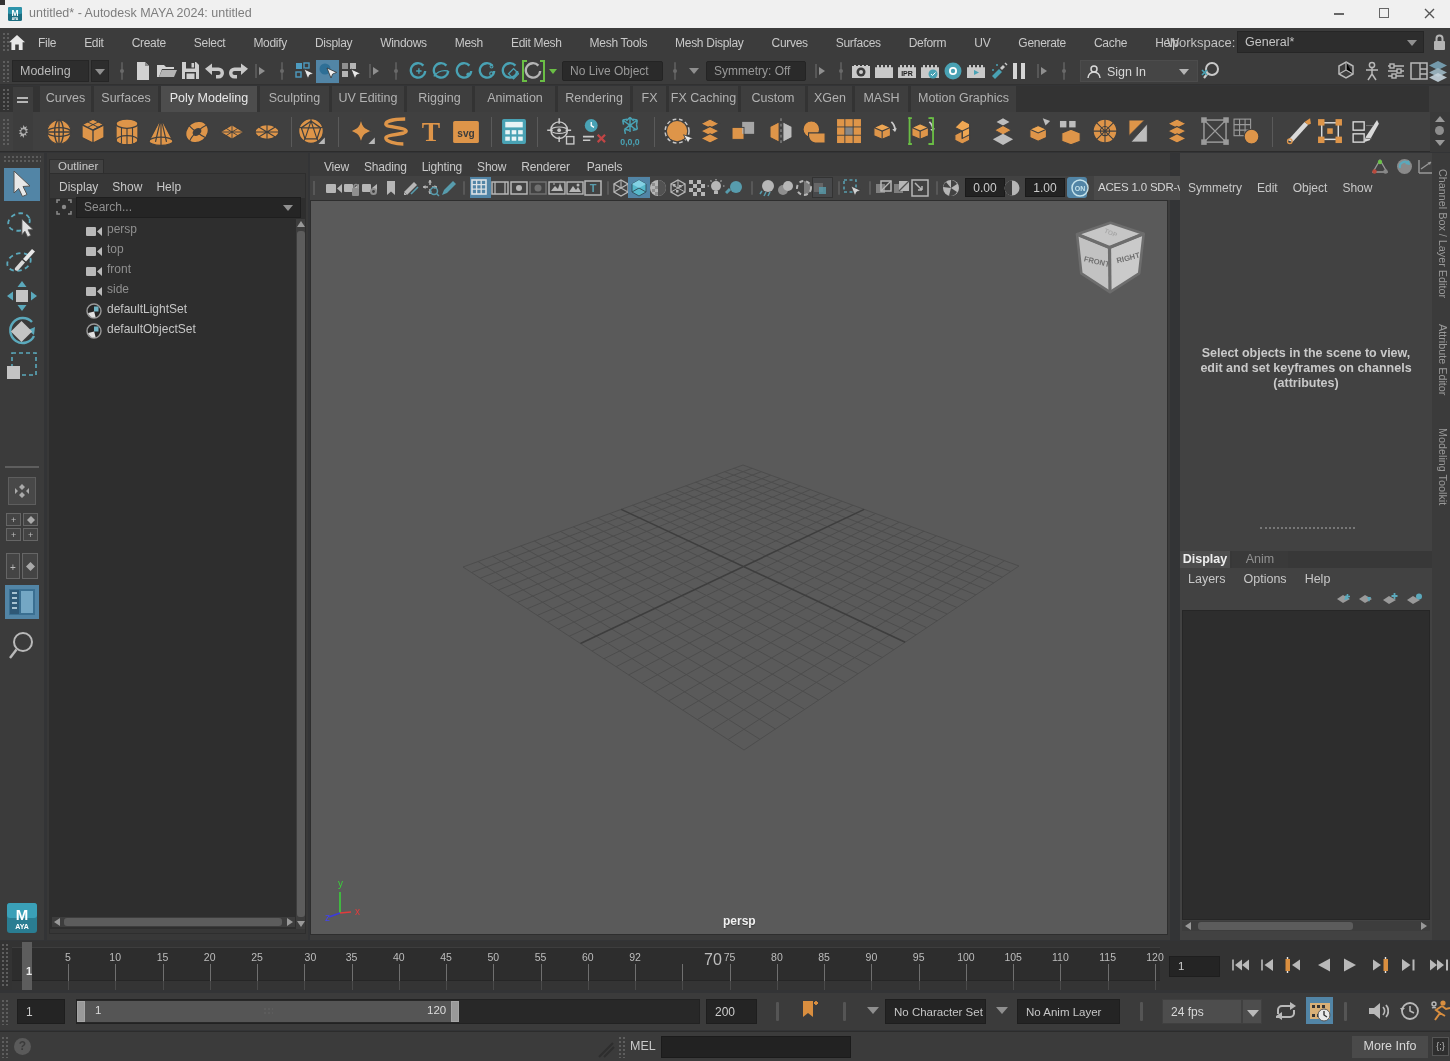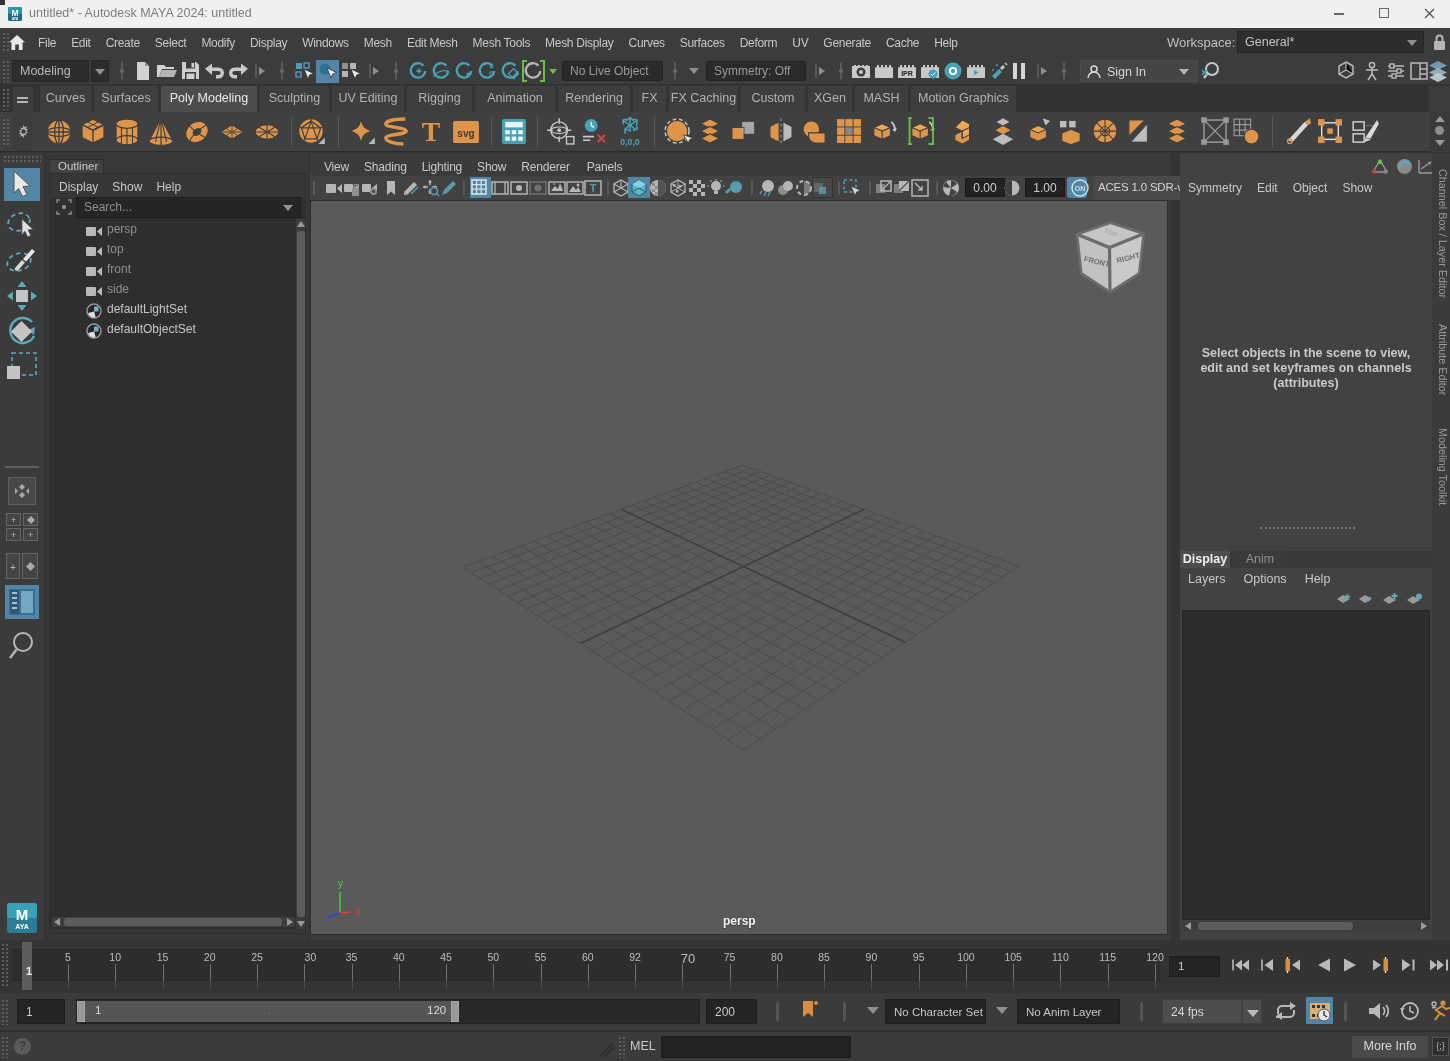--- a/index.html
+++ b/index.html
@@ -33,21 +33,21 @@
   <svg class="abs" style="left:1424px;top:8px" width="11" height="11" viewBox="0 0 11 11">
         <path d="M1 1L10 10M10 1L1 10" stroke="#555" stroke-width="1.4"></path>
       </svg>
 </div>
 
 <div class="abs" style="left:0;top:28px;width:1450px;height:29px;background:#3c3c3c">
   <div class="abs vgrip" style="left:2px;top:4px;width:7px;height:21px"></div>
   <svg class="abs" style="left:8px;top:6px" width="18" height="17" viewBox="0 0 18 17">
         <path d="M9 1L17 8.2H14.6V16H10.8V10.5H7.2V16H3.4V8.2H1Z" fill="#e8e8e8"></path>
       </svg>
-  <div class="abs menu" style="left:38px;top:8px;display:flex;gap:15px;font-size:12px;letter-spacing:-0.3px;white-space:nowrap">
+  <div class="abs menu" style="left:38px;top:8px;display:flex;gap:28px;font-size:12px;letter-spacing:-0.3px;white-space:nowrap">
         <span>File</span>
         <span>Edit</span>
         <span>Create</span>
         <span>Select</span>
         <span>Modify</span>
         <span>Display</span>
         <span>Windows</span>
         <span>Mesh</span>
         <span>Edit Mesh</span>
         <span>Mesh Tools</span>
@@ -968,21 +968,21 @@
       <div class="abs" style="left:493.3px;top:40px;width:1px;height:9px;background:#4a4a4a"></div>
       <div class="abs" style="left:528.6px;top:10px;width:24px;text-align:center;color:#bdbdbd;font-size:10.5px">55</div>
       <div class="abs" style="left:540.6px;top:23px;width:1px;height:17px;background:#707070"></div>
       <div class="abs" style="left:540.6px;top:40px;width:1px;height:9px;background:#4a4a4a"></div>
       <div class="abs" style="left:575.8px;top:10px;width:24px;text-align:center;color:#bdbdbd;font-size:10.5px">60</div>
       <div class="abs" style="left:587.8px;top:23px;width:1px;height:17px;background:#707070"></div>
       <div class="abs" style="left:587.8px;top:40px;width:1px;height:9px;background:#4a4a4a"></div>
       <div class="abs" style="left:623.1px;top:10px;width:24px;text-align:center;color:#bdbdbd;font-size:10.5px">92</div>
       <div class="abs" style="left:635.1px;top:23px;width:1px;height:17px;background:#707070"></div>
       <div class="abs" style="left:635.1px;top:40px;width:1px;height:9px;background:#4a4a4a"></div>
-      <div class="abs" style="left:676px;top:10px;width:24px;text-align:center;color:#bdbdbd;font-size:13px">70</div>
+      <div class="abs" style="left:704px;top:10px;width:24px;color:#bdbdbd;font-size:16px">70</div>
       <div class="abs" style="left:682.4px;top:23px;width:1px;height:17px;background:#707070"></div>
       <div class="abs" style="left:682.4px;top:40px;width:1px;height:9px;background:#4a4a4a"></div>
       <div class="abs" style="left:717.6px;top:10px;width:24px;text-align:center;color:#bdbdbd;font-size:10.5px">75</div>
       <div class="abs" style="left:729.6px;top:23px;width:1px;height:17px;background:#707070"></div>
       <div class="abs" style="left:729.6px;top:40px;width:1px;height:9px;background:#4a4a4a"></div>
       <div class="abs" style="left:764.9px;top:10px;width:24px;text-align:center;color:#bdbdbd;font-size:10.5px">80</div>
       <div class="abs" style="left:776.9px;top:23px;width:1px;height:17px;background:#707070"></div>
       <div class="abs" style="left:776.9px;top:40px;width:1px;height:9px;background:#4a4a4a"></div>
       <div class="abs" style="left:812.1px;top:10px;width:24px;text-align:center;color:#bdbdbd;font-size:10.5px">85</div>
       <div class="abs" style="left:824.1px;top:23px;width:1px;height:17px;background:#707070"></div>

